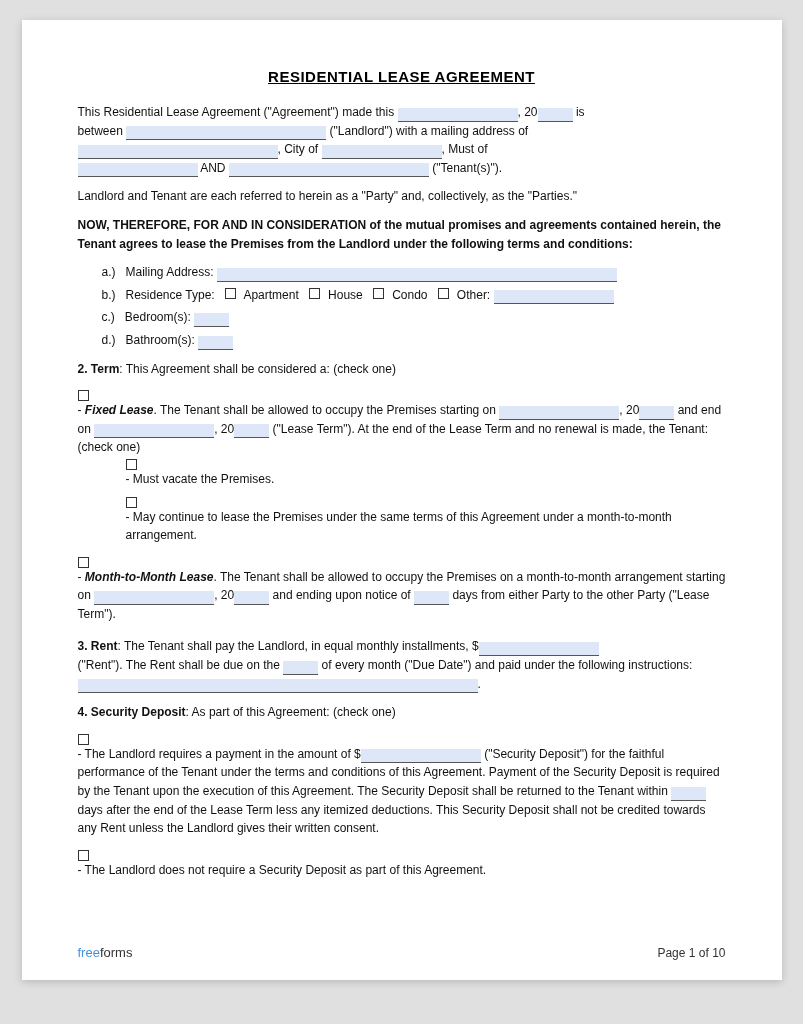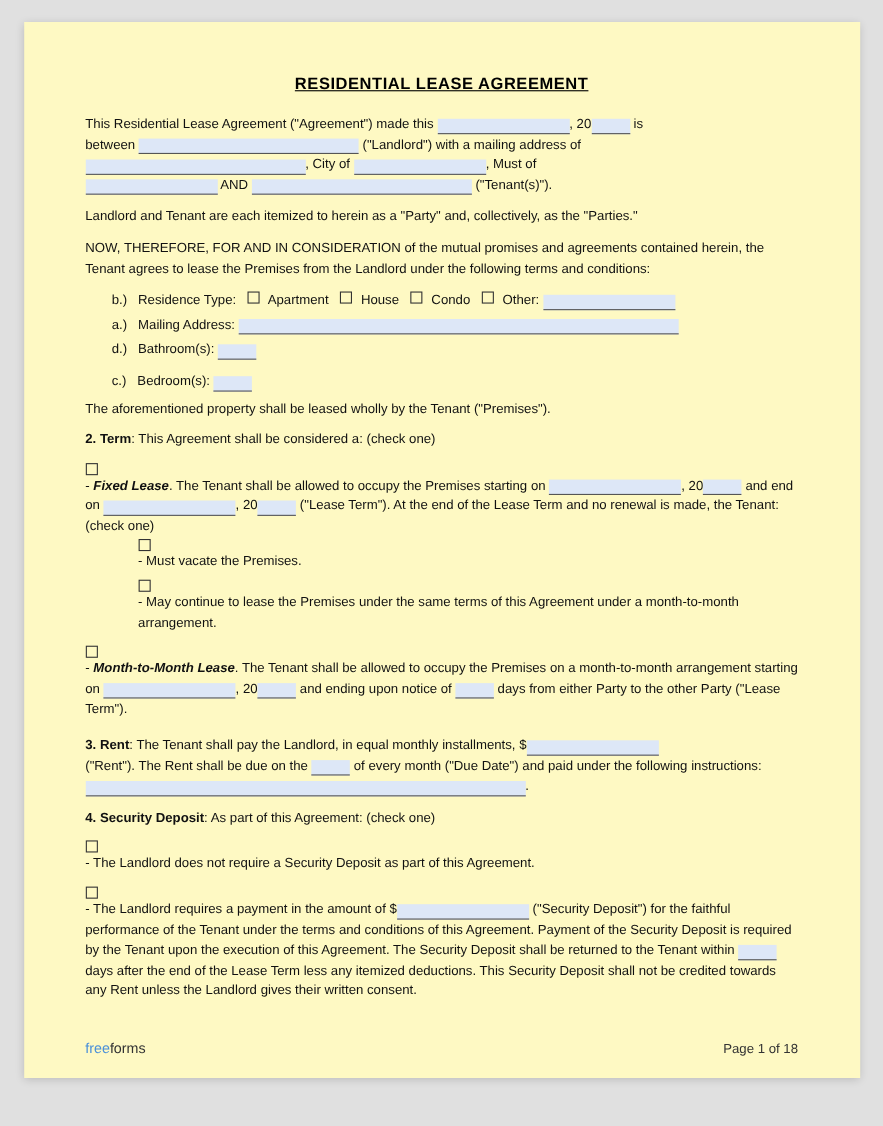--- a/index.html
+++ b/index.html
@@ -6,21 +6,21 @@
     body {
       background: #e0e0e0;
       display: flex;
       justify-content: center;
       align-items: flex-start;
       min-height: 100vh;
       padding: 20px;
       font-family: Arial, sans-serif;
     }
     .page {
-      background: #fef9c3;
+      background: #ffffff;
       width: 760px;
       min-height: 960px;
       padding: 48px 56px 40px 56px;
       box-shadow: 0 2px 8px rgba(0,0,0,0.18);
       position: relative;
     }
     .title {
       text-align: center;
       font-size: 15px;
       font-weight: bold;
@@ -90,20 +90,21 @@
     }
     .inline-block-row {
       display: block;
       margin-bottom: 4px;
     }
     .mb6 { margin-bottom: 6px; }
     .mb10 { margin-bottom: 10px; }
     .mb14 { margin-bottom: 14px; }
     .now-therefore {
       margin-bottom: 10px;
+      font-weight: bold;
     }
   </style>
 </head>
 <body>
 
 <div class="page">
 
   <div class="title">RESIDENTIAL LEASE AGREEMENT</div>
 
   <div class="body-text">
@@ -116,62 +117,61 @@
       <span class="underline-field long"></span>
       <span>("Landlord") with a mailing address of</span><br>
       <span class="underline-field long"></span><span>, City of</span>
       <span class="underline-field medium"></span><span>, Must of</span><br>
       <span class="underline-field medium"></span>
       <span>AND</span>
       <span class="underline-field long"></span>
       <span>("Tenant(s)").</span>
     </p>
 
-    <p>Landlord and Tenant are each itemized to herein as a "Party" and, collectively, as the "Parties."</p>
+    <p>Landlord and Tenant are each referred to herein as a "Party" and, collectively, as the "Parties."</p>
 
     <p class="now-therefore">NOW, THEREFORE, FOR AND IN CONSIDERATION of the mutual promises and agreements contained herein, the Tenant agrees to lease the Premises from the Landlord under the following terms and conditions:</p>
 
 
     <div class="indent1 mb6">
+
+      <div class="inline-block-row">
+        <span>a.)&nbsp;&nbsp;</span>
+        <span>Mailing Address:</span>
+        <span class="underline-field xfull"></span>
+      </div>
 
       <div class="inline-block-row">
         <span>b.)&nbsp;&nbsp;</span>
         <span>Residence Type:</span>
         &nbsp;
         <span class="checkbox-box"></span>
         <span> Apartment &nbsp;</span>
         <span class="checkbox-box"></span>
         <span> House &nbsp;</span>
         <span class="checkbox-box"></span>
         <span> Condo &nbsp;</span>
         <span class="checkbox-box"></span>
         <span> Other: </span>
         <span class="underline-field medium"></span>
       </div>
 
       <div class="inline-block-row">
-        <span>a.)&nbsp;&nbsp;</span>
-        <span>Mailing Address:</span>
-        <span class="underline-field xfull"></span>
+        <span>c.)&nbsp;&nbsp;</span>
+        <span>Bedroom(s):</span>
+        <span class="underline-field short"></span>
       </div>
 
       <div class="inline-block-row mb10">
         <span>d.)&nbsp;&nbsp;</span>
         <span>Bathroom(s):</span>
         <span class="underline-field short"></span>
       </div>
-
-      <div class="inline-block-row">
-        <span>c.)&nbsp;&nbsp;</span>
-        <span>Bedroom(s):</span>
-        <span class="underline-field short"></span>
-      </div>
-    </div>
-
-    <p class="mb14">The aforementioned property shall be leased wholly by the Tenant ("Premises").</p>
+    </div>
+
 
     <p class="mb6">
       <span class="bold">2.</span>
       <span class="bold">Term</span><span>: This Agreement shall be considered a: (check one)</span>
     </p>
 
     <div class="checkbox-line mb6">
       <span class="checkbox-box"></span>
       <div>
         <span>- <span class="italic bold">Fixed Lease</span><span>. The Tenant shall be allowed to occupy the Premises starting on</span>
@@ -210,35 +210,35 @@
       <span class="underline-field xfull"></span>.
     </p>
 
     <p class="mb6">
       <span class="bold">4.</span>
       <span class="bold">Security Deposit</span><span>: As part of this Agreement: (check one)</span>
     </p>
 
     <div class="checkbox-line mb10">
       <span class="checkbox-box"></span>
-      <span>- The Landlord does not require a Security Deposit as part of this Agreement.</span>
-    </div>
-
-    <div class="checkbox-line mb10">
-      <span class="checkbox-box"></span>
       <span>
         <span>- The Landlord requires a payment in the amount of $</span><span class="underline-field medium"></span>
         <span>("Security Deposit") for the faithful performance of the Tenant under the terms and conditions of this Agreement. Payment of the Security Deposit is required by the Tenant upon the execution of this Agreement. The Security Deposit shall be returned to the Tenant within</span>
         <span class="underline-field short"></span>
         <span>days after the end of the Lease Term less any itemized deductions. This Security Deposit shall not be credited towards any Rent unless the Landlord gives their written consent.</span>
       </span>
     </div>
 
+    <div class="checkbox-line mb10">
+      <span class="checkbox-box"></span>
+      <span>- The Landlord does not require a Security Deposit as part of this Agreement.</span>
+    </div>
+
   </div>
 
   <div class="footer">
     <div class="freeforms-logo">
       <span class="free">free</span><span class="forms">forms</span>
     </div>
-    <div class="page-number">Page 1 of 18</div>
+    <div class="page-number">Page 1 of 10</div>
   </div>
 
 </div>
 
 </body></html>

